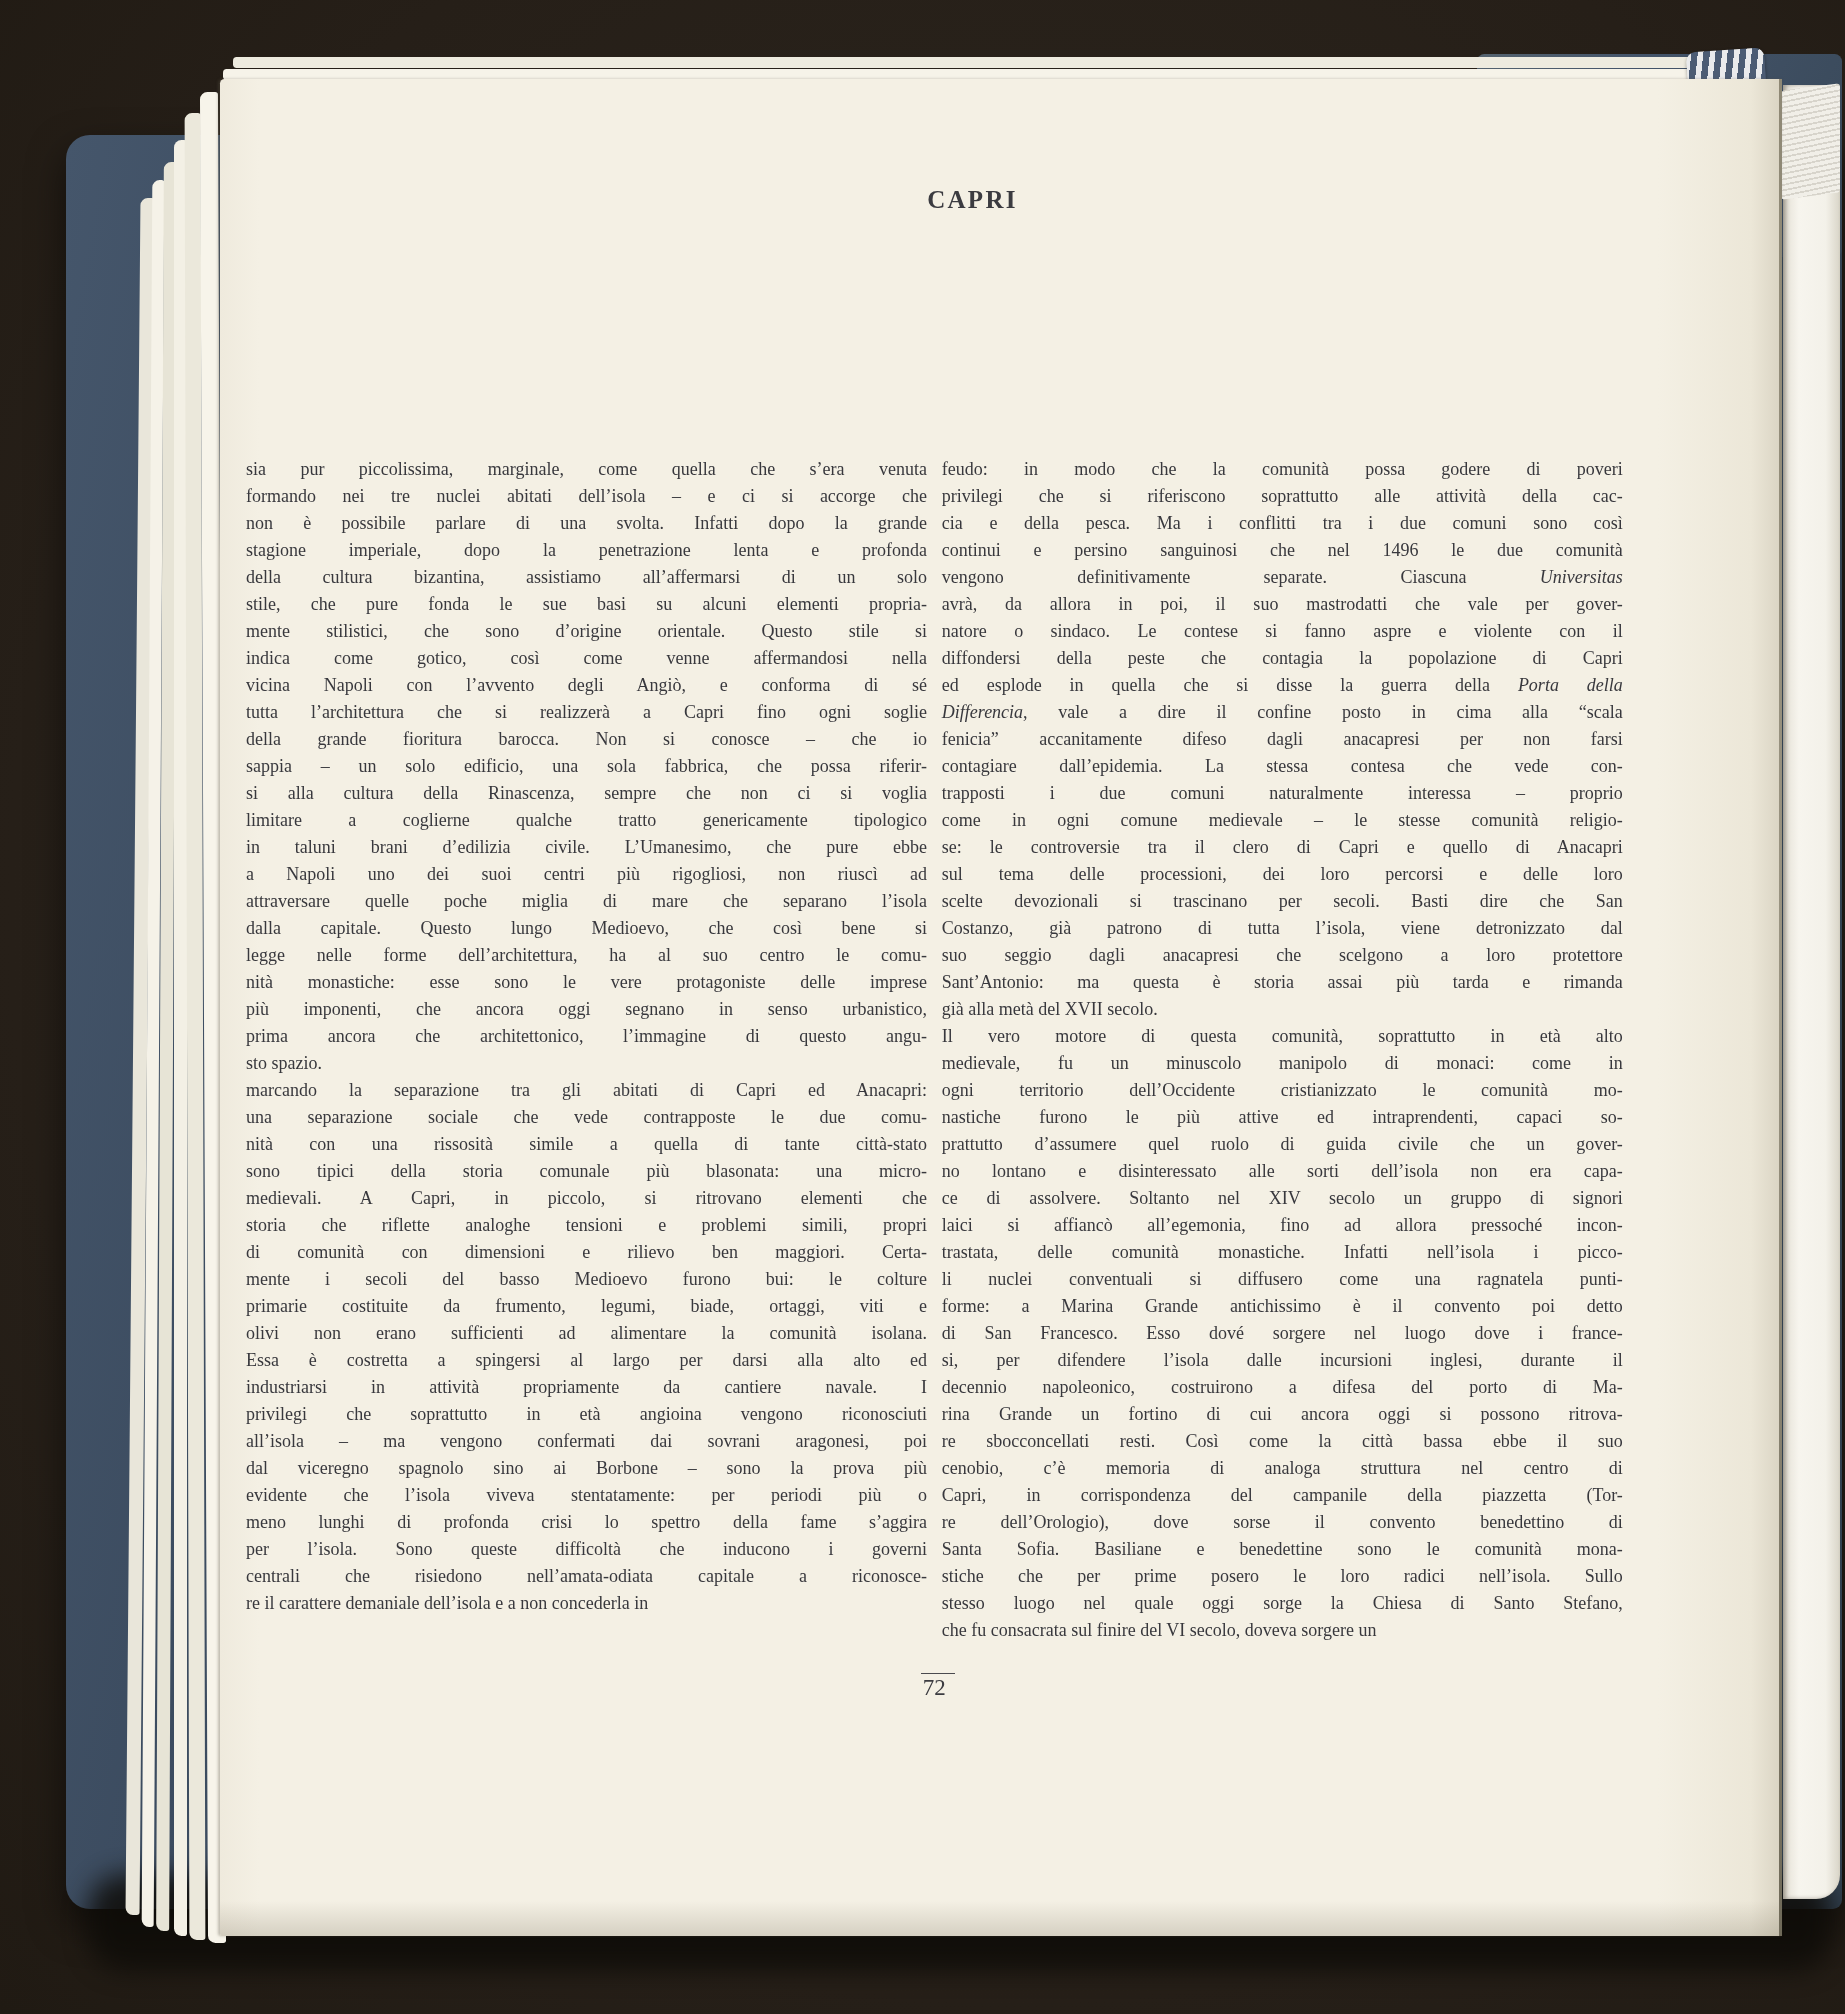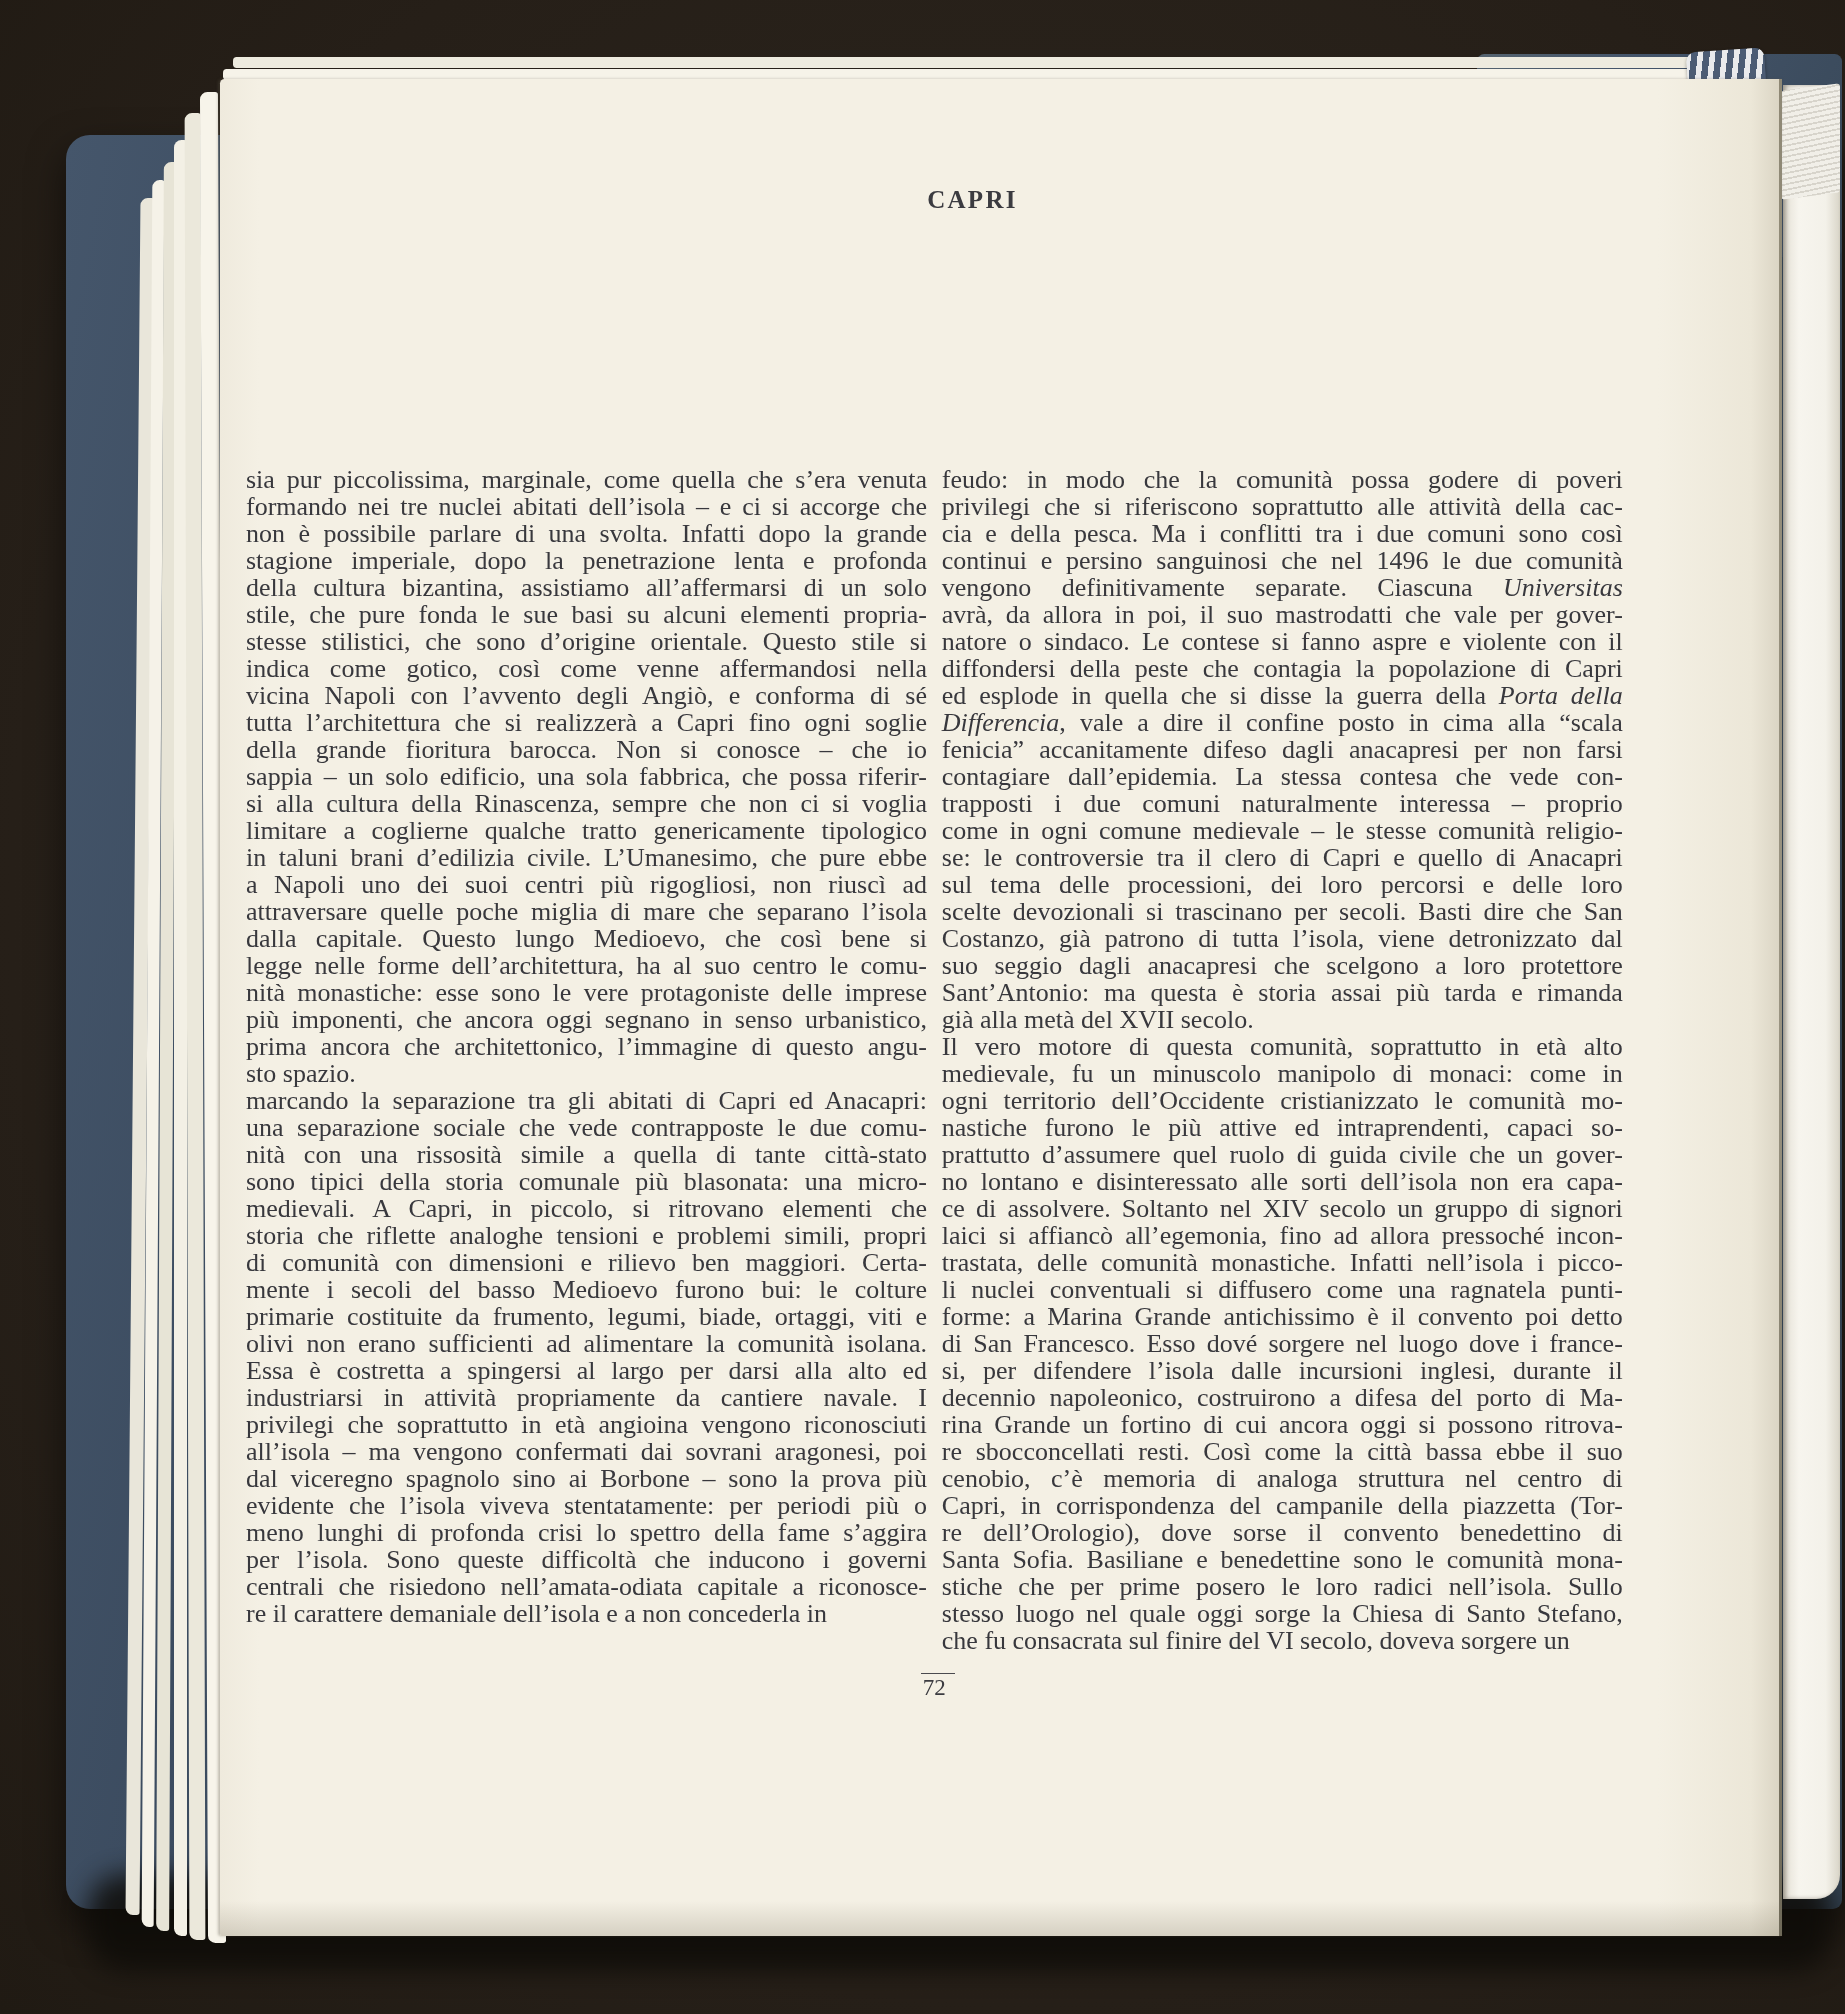--- a/index.html
+++ b/index.html
@@ -86,21 +86,21 @@
 
   .running-head{
     position:absolute;left:0;top:107px;width:1421px;text-align:center;
     font-weight:bold;font-size:25px;letter-spacing:2.3px;color:#3b3b40;padding-left:42px;
   }
 
   .columns{
     position:absolute;left:26px;top:377px;display:flex;gap:14.8px;
     color:#38383d;
   }
-  .col{width:681px;font-size:26px;line-height:27px;margin-top:10px;}
+  .col{width:681px;font-size:18px;line-height:27px;}
   .para{margin:0;}
   .line{text-align:justify;text-align-last:justify;white-space:normal;}
   .line.last{text-align-last:left;}
 
   .pagenum{
     position:absolute;left:701px;top:1594px;
     font-size:23px;color:#3b3b40;
     border-top:1.8px solid #4a4a4e;padding:0.9px 9.2px 0 1.8px;
   }
 </style>
@@ -131,21 +131,21 @@
 
     <div class="columns">
       <div class="col">
           <div class="para">
             <div class="line">sia pur piccolissima, marginale, come quella che s’era venuta</div>
             <div class="line">formando nei tre nuclei abitati dell’isola – e ci si accorge che</div>
             <div class="line">non è possibile parlare di una svolta. Infatti dopo la grande</div>
             <div class="line">stagione imperiale, dopo la penetrazione lenta e profonda</div>
             <div class="line">della cultura bizantina, assistiamo all’affermarsi di un solo</div>
             <div class="line">stile, che pure fonda le sue basi su alcuni elementi propria-</div>
-            <div class="line">stesse stilistici, che sono d’origine orientale. Questo stile si</div>
+            <div class="line">mente stilistici, che sono d’origine orientale. Questo stile si</div>
             <div class="line">indica come gotico, così come venne affermandosi nella</div>
             <div class="line">vicina Napoli con l’avvento degli Angiò, e conforma di sé</div>
             <div class="line">tutta l’architettura che si realizzerà a Capri fino ogni soglie</div>
             <div class="line">della grande fioritura barocca. Non si conosce – che io</div>
             <div class="line">sappia – un solo edificio, una sola fabbrica, che possa riferir-</div>
             <div class="line">si alla cultura della Rinascenza, sempre che non ci si voglia</div>
             <div class="line">limitare a coglierne qualche tratto genericamente tipologico</div>
             <div class="line">in taluni brani d’edilizia civile. L’Umanesimo, che pure ebbe</div>
             <div class="line">a Napoli uno dei suoi centri più rigogliosi, non riuscì ad</div>
             <div class="line">attraversare quelle poche miglia di mare che separano l’isola</div>

